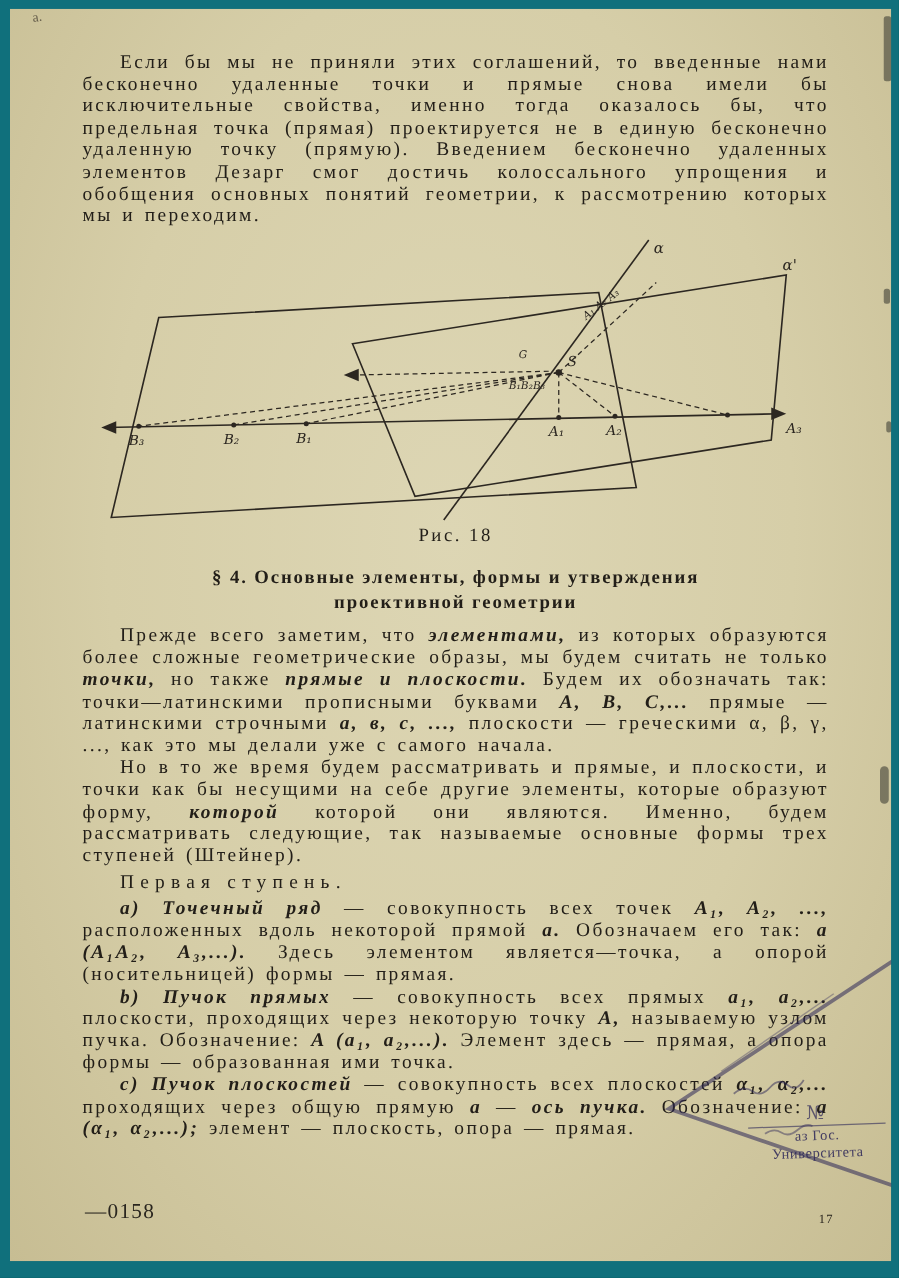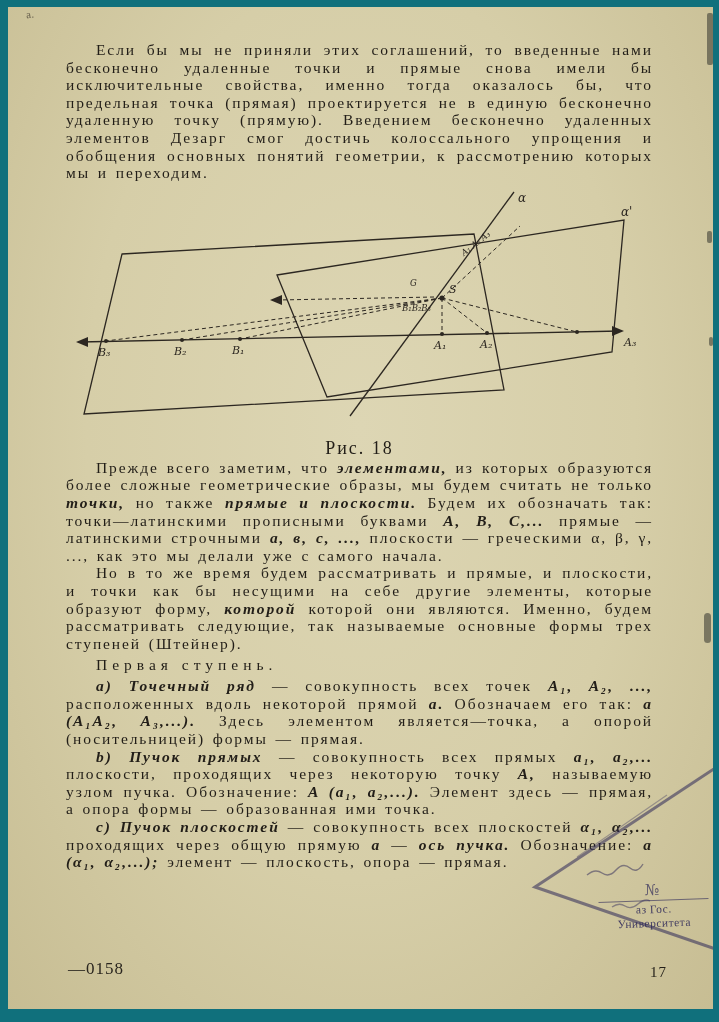--- a/index.html
+++ b/index.html
@@ -6,34 +6,34 @@
   * { margin:0; padding:0; box-sizing:border-box; }
   html,body { background:#0d6872; }
   .page{
     position:relative; width:719px; height:1022px; margin:0 auto;
     border-style:solid; border-color:#10707c; border-width:7px 6px 13px 8px;
     background:radial-gradient(ellipse at 50% 42%, #ddd6b4 0%, #d6cea8 55%, #c7bd93 100%);
     overflow:hidden;
     font-family:"Liberation Serif","DejaVu Serif",serif;
     color:#221e18;
   }
-  .content{ position:absolute; left:58px; right:60px; top:34px; }
+  .content{ position:absolute; left:58px; right:50px; top:34px; }
   p.body{
     font-size:15.5px; line-height:17.6px; text-align:justify;
     letter-spacing:1.9px; word-spacing:2px; text-indent:30px;
   }
   .it{ font-style:italic;font-weight:bold; }
   .figure{ text-align:center; margin:8px 0 0; }
   .figure svg{ display:block; margin:0 auto; }
-  figcaption{ font-size:18px; letter-spacing:2px; margin-top:18px; }
+  figcaption{ font-size:15px; letter-spacing:2px; margin-top:1px; }
   .heading{ text-align:center; font-weight:bold; font-size:15px; letter-spacing:1.5px; line-height:20px; margin:14px 10px 8px; }
   .heading span{ display:block; }
   .spaced-line{ font-size:15.5px; letter-spacing:5px; text-indent:30px; margin:4px 0 3px; }
   .footer-left{ position:absolute; left:60px; bottom:30px; font-size:17px; letter-spacing:1px; color:#2a261f; }
-  .page-num{ position:absolute; right:46px; bottom:28px; font-size:15px; letter-spacing:1px; }
+  .page-num{ position:absolute; right:46px; bottom:28px; font-size:10px; letter-spacing:1px; }
   .corner-mark{ position:absolute; left:18px; top:1px; font-size:11px; color:rgba(55,48,40,.7); transform:rotate(-8deg); }
 
   
   .blob{ position:absolute; background:rgba(35,38,34,.5); border-radius:2px; }
   .blob.b1{ right:0; top:6px; width:6px; height:52px; }
   .blob.b2{ right:1px; top:224px; width:5px; height:12px; }
   .blob.b3{ right:2px; top:606px; width:7px; height:30px; border-radius:4px; }
   .blob.b4{ right:0; top:330px; width:4px; height:9px; }
 
   
@@ -103,20 +103,24 @@
           <text x="102" y="165">B₂</text>
           <text x="160" y="164">B₁</text>
           <text x="362" y="159">A₁</text>
           <text x="408" y="158">A₂</text>
           <text x="552" y="156">A₃</text>
         </g>
       </svg>
       <figcaption>Рис. 18</figcaption>
     </figure>
 
+    <h2 class="heading">
+      <span>§ 4. Основные элементы, формы и утверждения</span>
+      <span>проективной геометрии</span>
+    </h2>
 
     <p class="body"><span>Прежде всего заметим, что </span><span class="it">элементами,</span><span> из которых образуются более сложные геометрические образы, мы будем считать не только </span><span class="it">точки,</span><span> но также </span><span class="it">прямые и плоскости.</span><span> Будем их обозначать так: точки—латинскими прописными буквами </span><span class="it">A, B, C,...</span><span> прямые — латинскими строчными </span><span class="it">a, в, c, ...,</span><span> плоскости — греческими α, β, γ, ..., как это мы делали уже с самого начала.</span></p>
     <p class="body"><span>Но в то же время будем рассматривать и прямые, и плоскости, и точки как бы несущими на себе другие элементы, которые образуют форму, </span><span class="it">которой</span><span> которой они являются. Именно, будем рассматривать следующие, так называемые основные формы трех ступеней (Штейнер).</span></p>
     <p class="spaced-line">Первая ступень.</p>
     <p class="body"><span class="it">a)</span><span> </span><span class="it">Точечный ряд</span><span> — совокупность всех точек </span><span class="it">A₁, A₂, ...,</span><span> расположенных вдоль некоторой прямой </span><span class="it">a.</span><span> Обозначаем его так: </span><span class="it">a (A₁A₂, A₃,...).</span><span> Здесь элементом является—точка, а опорой (носительницей) формы — прямая.</span></p>
     <p class="body"><span class="it">b)</span><span> </span><span class="it">Пучок прямых</span><span> — совокупность всех прямых </span><span class="it">a₁, a₂,...</span><span> плоскости, проходящих через некоторую точку </span><span class="it">A,</span><span> называемую узлом пучка. Обозначение: </span><span class="it">A (a₁, a₂,...).</span><span> Элемент здесь — прямая, а опора формы — образованная ими точка.</span></p>
     <p class="body"><span class="it">c)</span><span> </span><span class="it">Пучок плоскостей</span><span> — совокупность всех плоскостей </span><span class="it">α₁, α₂,...</span><span> проходящих через общую прямую </span><span class="it">a</span><span> — </span><span class="it">ось пучка.</span><span> Обозначение: </span><span class="it">a (α₁, α₂,...);</span><span> элемент — плоскость, опора — прямая.</span></p>
   </div>
 
   <div class="stamp">

